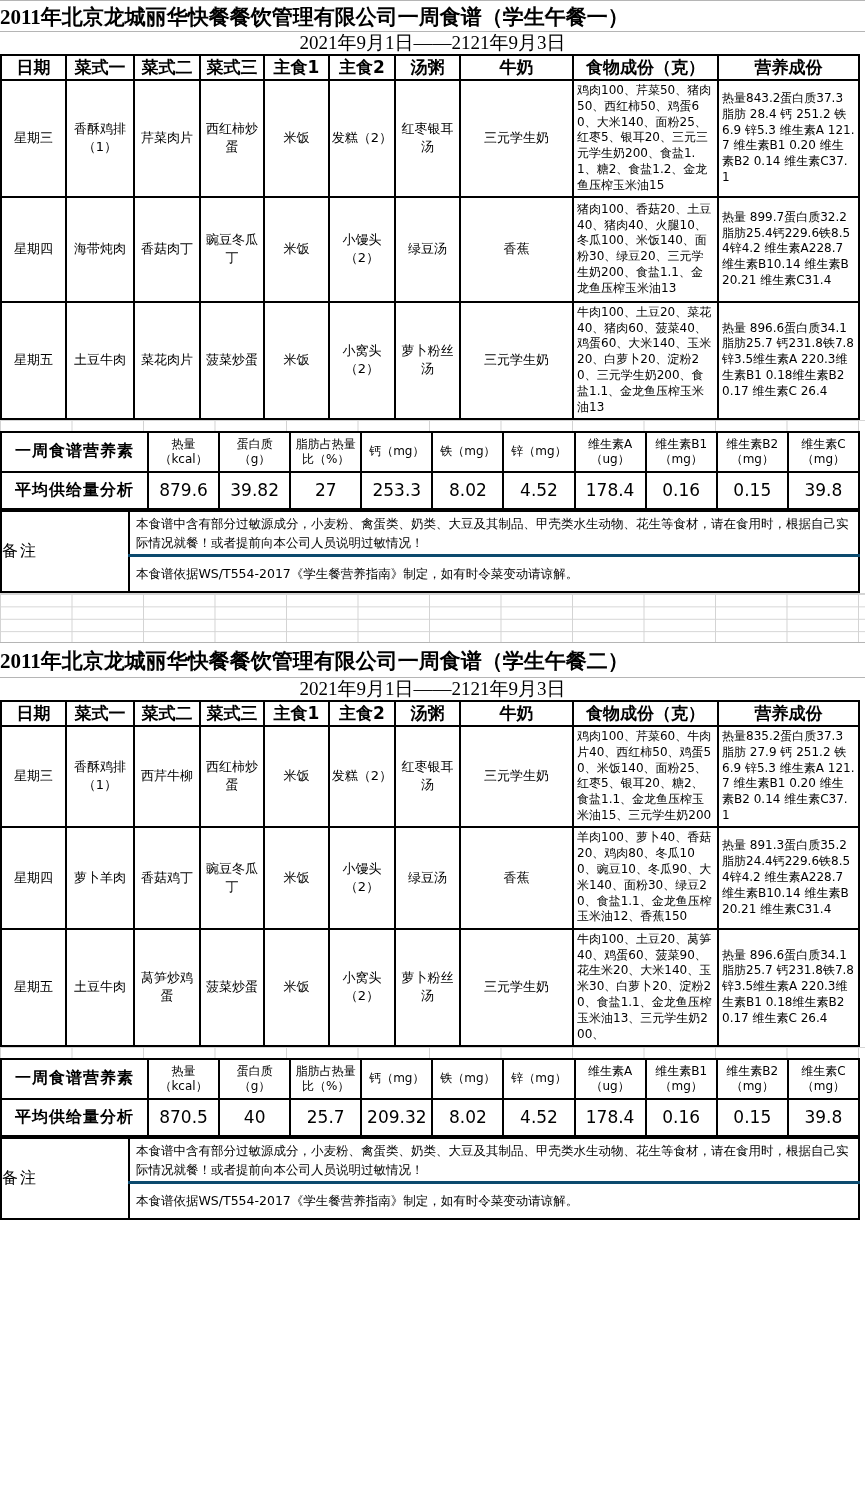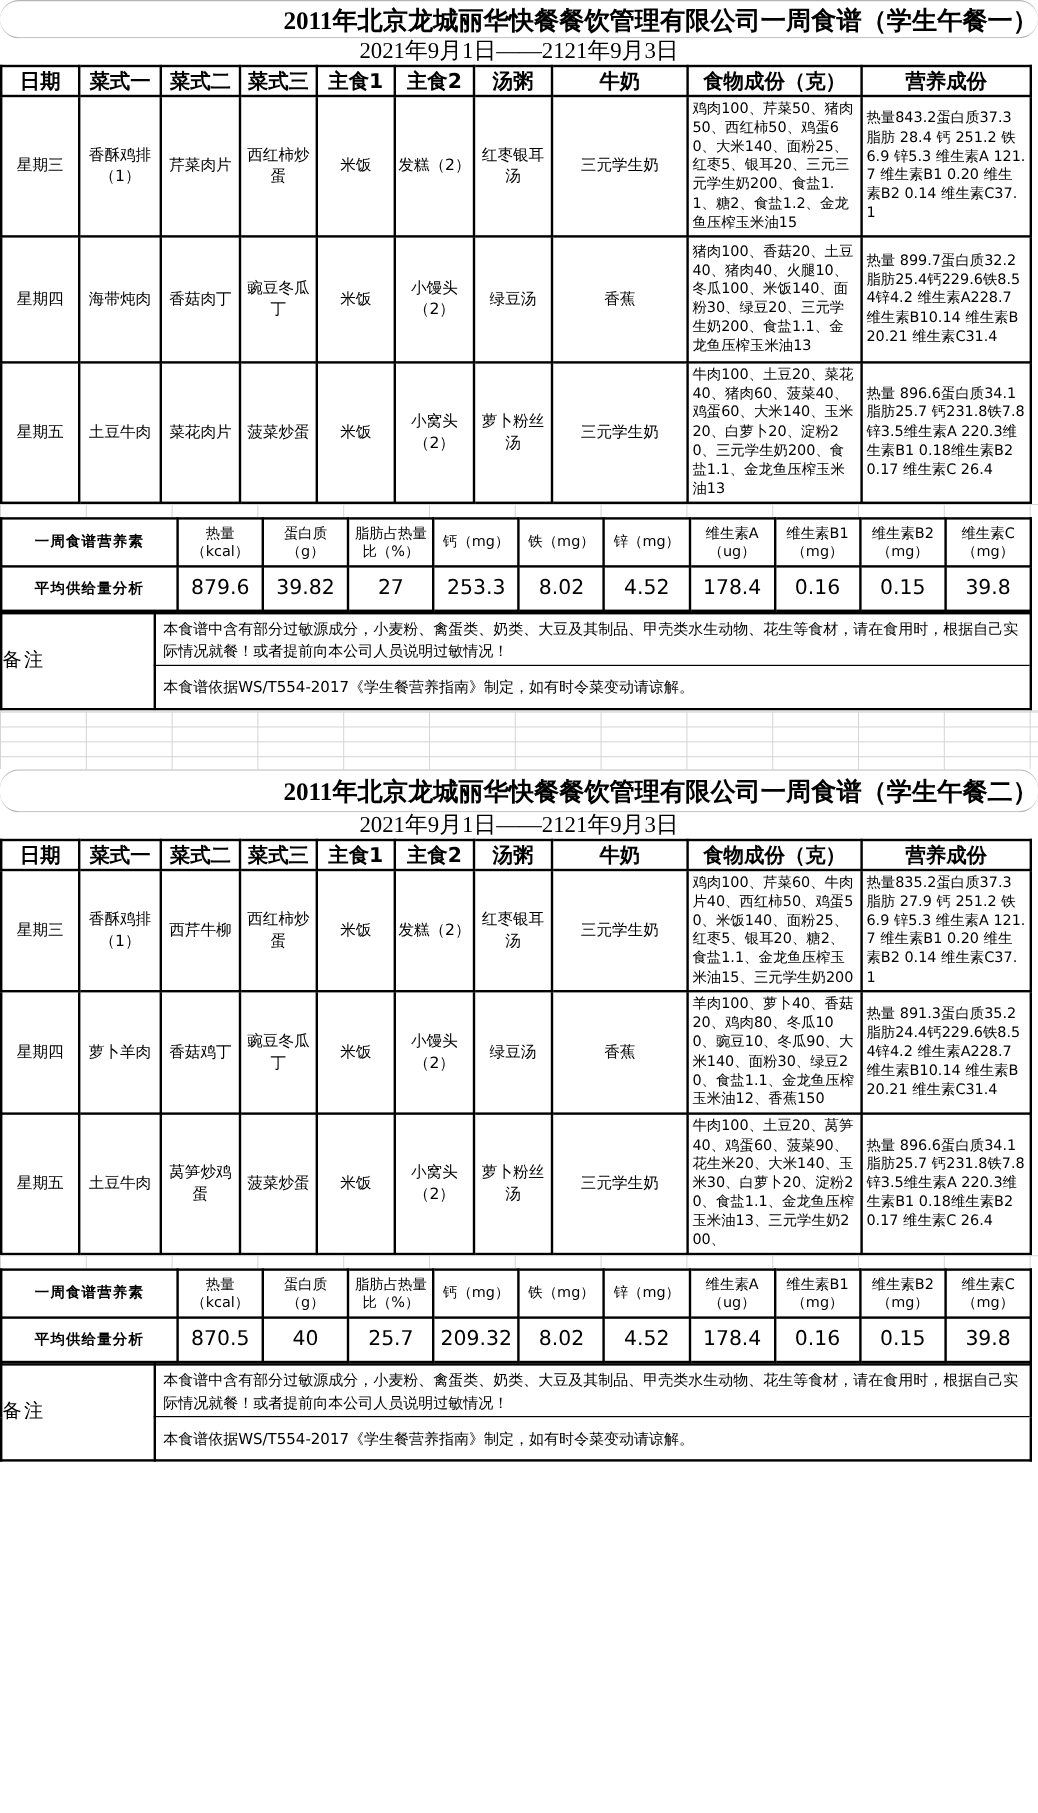--- a/index.html
+++ b/index.html
@@ -6,24 +6,24 @@
   html, body { background: #ffffff; }
   body {
     width: 865px; height: 1511px;
     font-family: "DejaVu Sans", sans-serif;
     color: #000; overflow: hidden; position: relative;
   }
   .sheet { position: absolute; top: 0; left: 0; width: 865px; }
 
   .title-row {
     width: 865px; height: 32px; line-height: 32px;
-    text-align: right; font-weight: bold; font-size: 21px;
+    text-align: left; font-weight: bold; font-size: 21px;
     font-family: "Liberation Serif", serif;
     border-top: 1px solid #b5b5b5; border-bottom: 1px solid #b5b5b5;
-    white-space: nowrap; overflow: hidden; border-radius: 16px;
+    white-space: nowrap; overflow: hidden;
   }
   .title-row.second { height: 36px; line-height: 36px; }
   .date-row {
     width: 865px; height: 22px; line-height: 22px;
     text-align: center; font-size: 19px;
     font-family: "Liberation Serif", serif;
     overflow: hidden;
   }
 
   table { border-collapse: collapse; table-layout: fixed; }
@@ -45,34 +45,34 @@
     background-image:
       linear-gradient(to right, #d4d4d4 1px, transparent 1px),
       linear-gradient(to bottom, #d4d4d4 1px, transparent 1px);
     background-size: 71.5px 12.4px;
   }
   .gap.thin { height: 11px; }
   .gap.tall { height: 49px; border-top: 1px solid #d4d4d4; }
 
   .summary-table { width: 860px; }
   .summary-table td { border: 2px solid #000; text-align: center; overflow: hidden; }
-  .summary-table .lbl { font-size: 12px; font-weight: bold; letter-spacing: 1px; }
+  .summary-table .lbl { font-size: 16px; font-weight: bold; letter-spacing: 1px; }
   .summary-table .hdr { font-size: 12px; line-height: 1.25; padding: 1px; }
   .summary-table .val { font-size: 17px; font-weight: normal; }
   tr.sumh { height: 40px; } tr.sumv { height: 37px; }
 
   .remarks-table { width: 858px; }
   .remarks-table td { border: 2px solid #000; overflow: hidden; }
   .remarks-table .rlbl { font-size: 16px; font-weight: normal; text-align: left; letter-spacing: 2px; }
   .remarks-table .rtxt {
     font-size: 12.5px; line-height: 1.55; padding: 2px 6px;
     text-align: left; word-break: break-all;
   }
   .remarks-table tr.ra td.rtxt { border-bottom: 1px solid #000; vertical-align: top; height: 42px; }
-  .remarks-table tr.rb td.rtxt { border-top: 1px solid #0c4a6e; vertical-align: middle; height: 36px; }
+  .remarks-table tr.rb td.rtxt { border-top: 3px solid #0c4a6e; vertical-align: middle; height: 36px; }
 </style>
 </head>
 <body>
 
 <div class="sheet">
 
   <div class="title-row">2011年北京龙城丽华快餐餐饮管理有限公司一周食谱（学生午餐一）</div>
   <div class="date-row">2021年9月1日——2121年9月3日</div>
 
   <table class="menu-table">

